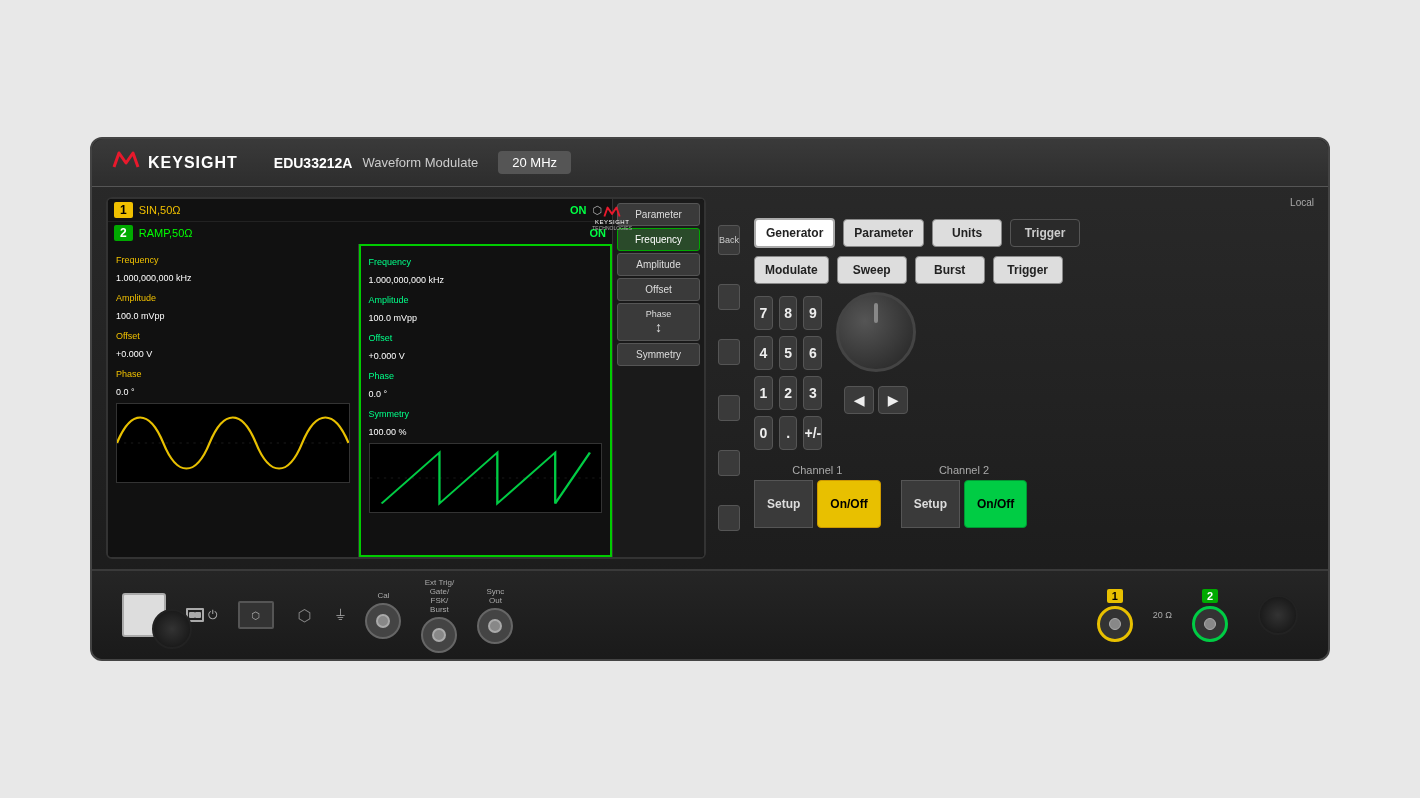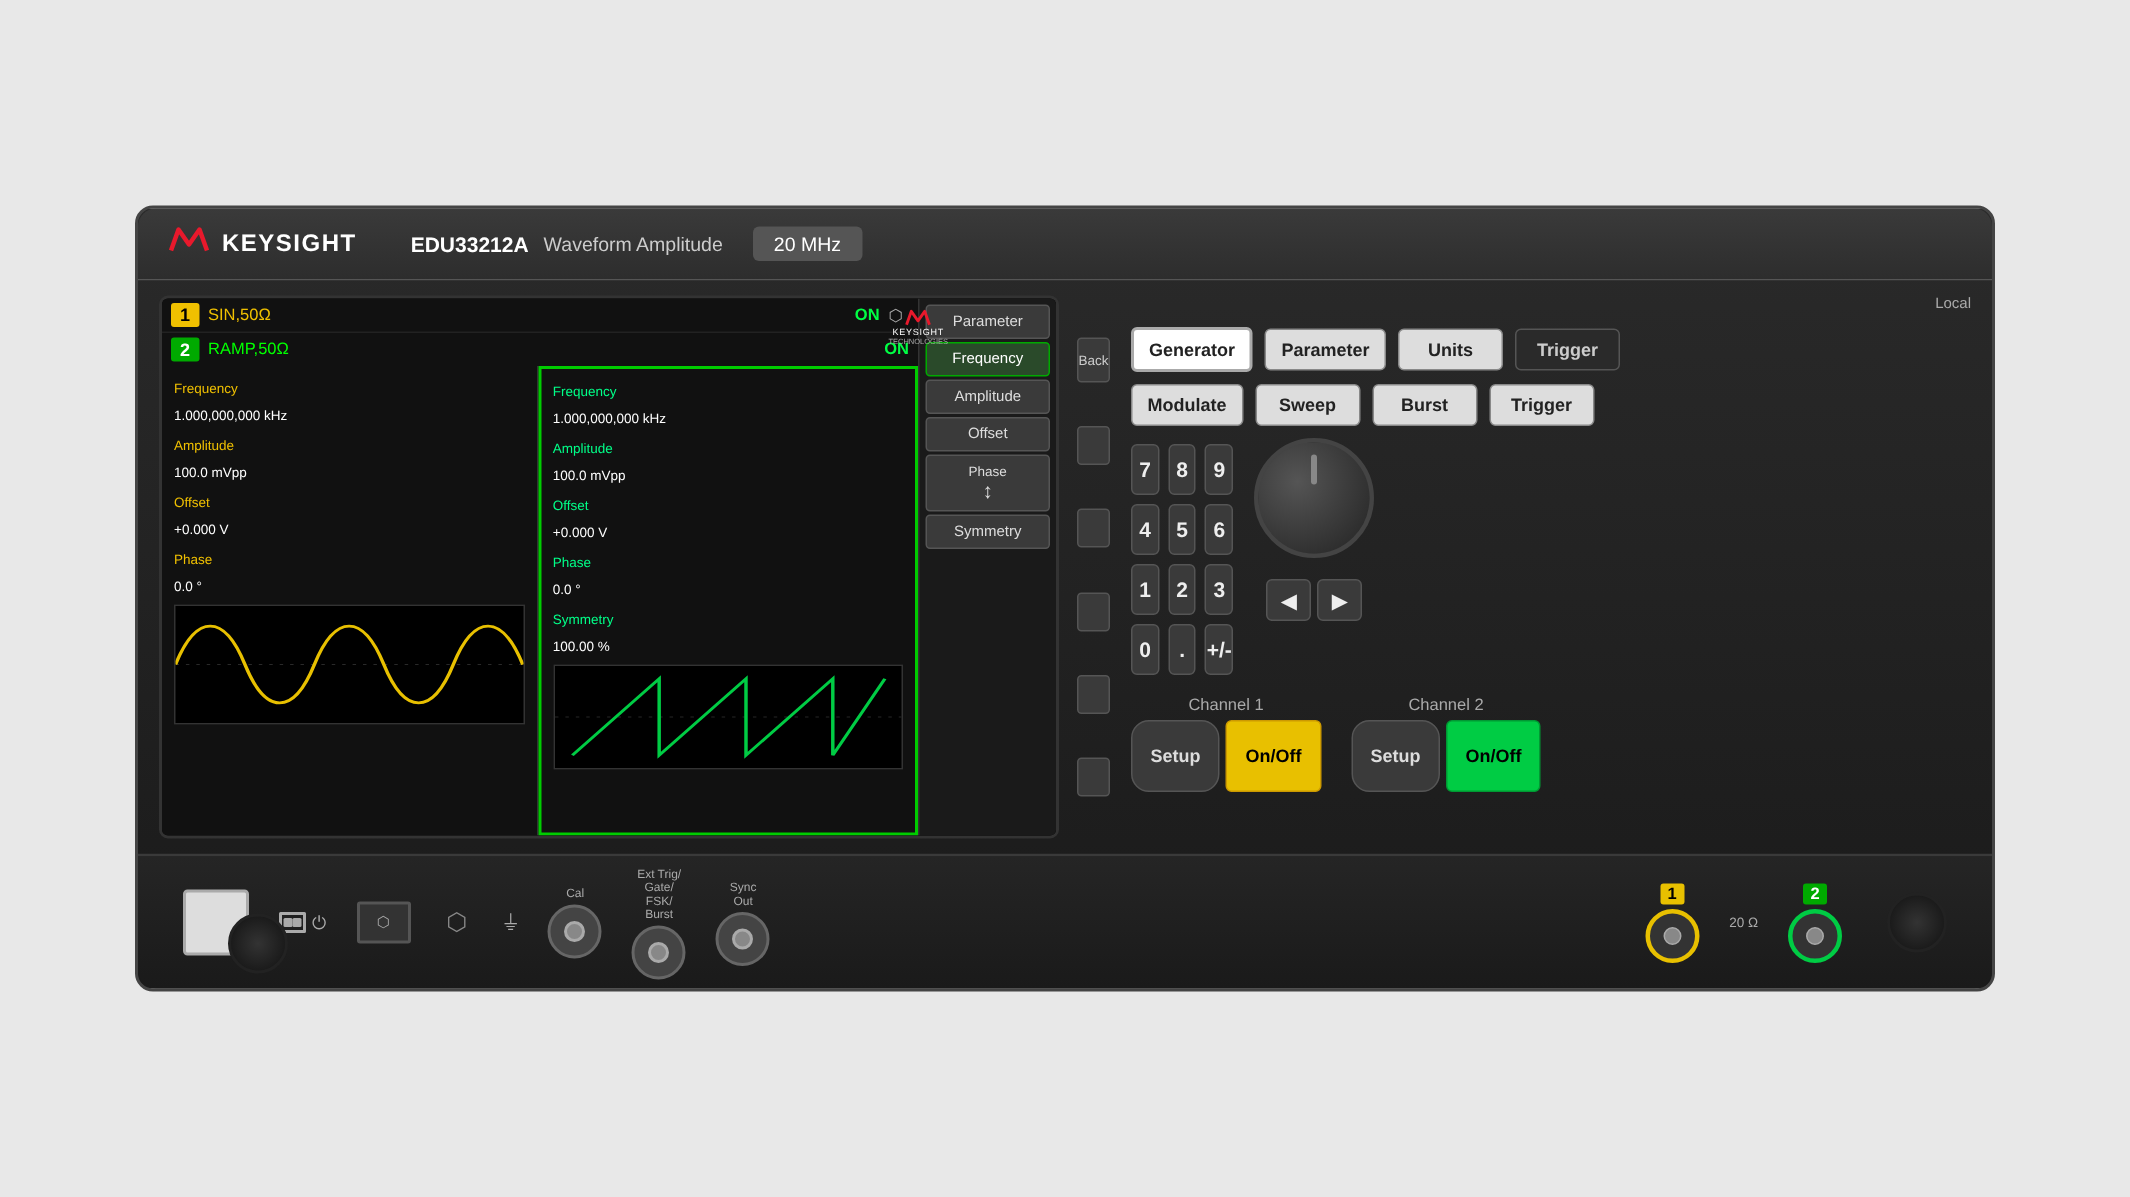--- a/index.html
+++ b/index.html
@@ -227,21 +227,21 @@
       font-size: 11px;
     }
     .ch-ctrl-row {
       display: flex;
       gap: 4px;
     }
     .setup-btn {
       background: #3a3a3a;
       color: #ddd;
       border: 1px solid #555;
-      border-radius: 12px;
+      border-radius: 0;
       padding: 16px 12px;
       font-size: 12px;
       font-weight: bold;
       cursor: pointer;
     }
     .onoff-btn-yellow {
       background: #e8c000;
       color: #000;
       border: 1px solid #cc9900;
       border-radius: 4px;
@@ -361,21 +361,21 @@
     <div class="brand-logo">
       <span class="keysight-icon">
         
         <svg width="28" height="22" viewBox="0 0 28 22">
           <polyline points="2,18 7,4 14,14 21,4 26,18" stroke="#e8192c" stroke-width="3" fill="none" stroke-linejoin="round"></polyline>
         </svg>
       </span>
       <span class="brand-name">KEYSIGHT</span>
     </div>
     <span class="model-name">EDU33212A</span>
-    <span class="model-desc">Waveform Amplitude</span>
+    <span class="model-desc">Waveform Modulate</span>
     <span class="freq-badge">20 MHz</span>
   </div>
 
   <div class="main-content">
 
     <div class="display-screen">
       <div style="width:100%;height:100%;background:#111;display:flex;position:relative;">
 
         <div style="flex:1;display:flex;flex-direction:column;position:relative;">
 

